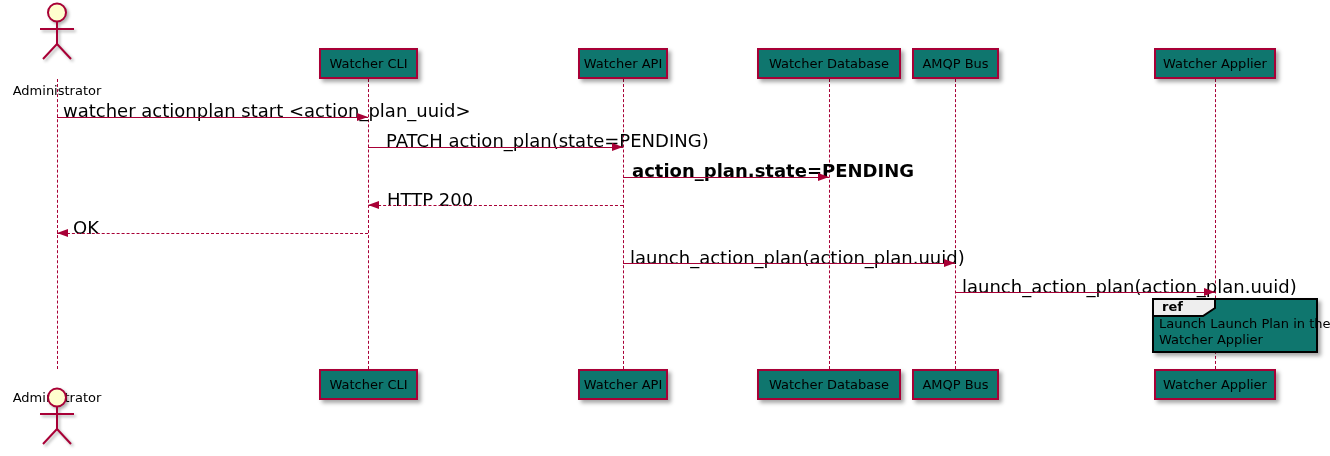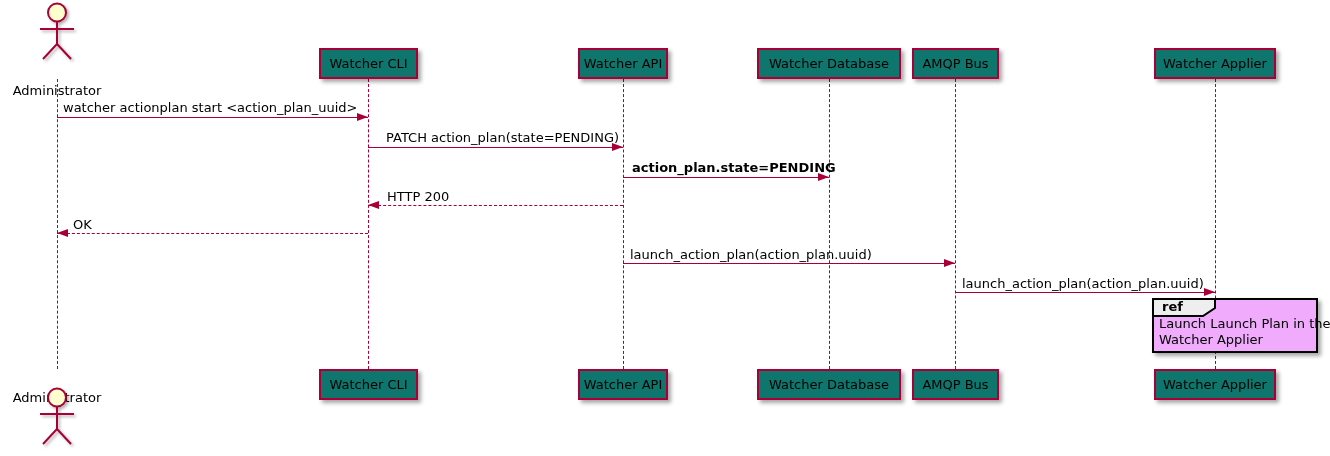--- a/index.html
+++ b/index.html
@@ -12,38 +12,38 @@
     position:absolute; width:0; top:79px; height:290px;
     border-left:1px dashed #A80036; z-index:1;
   }
   .participant {
     position:absolute; height:31px; box-sizing:border-box;
     background:#0f766e; border:2px solid #A80036;
     box-shadow:3px 3px 4px rgba(0,0,0,0.35);
     display:flex; align-items:center; justify-content:center;
     font-size:13px; white-space:nowrap; z-index:3;
   }
-  .msg-label { position:absolute; font-size:13px; white-space:nowrap; z-index:2; }
+  .msg-label { position:absolute; font-size:18px; white-space:nowrap; z-index:2; }
   .msg-line  { position:absolute; height:0; border-top:1.5px solid #A80036; z-index:2; }
   .msg-line.dashed { border-top:1.2px dashed #A80036; }
   .arrow-right {
     position:absolute; width:0; height:0; z-index:2;
     border-left:11px solid #A80036;
     border-top:4.5px solid transparent; border-bottom:4.5px solid transparent;
   }
   .arrow-left {
     position:absolute; width:0; height:0; z-index:2;
     border-right:11px solid #A80036;
     border-top:4.5px solid transparent; border-bottom:4.5px solid transparent;
   }
   .actor-label { position:absolute; width:100px; text-align:center; font-size:13px; z-index:3;margin-top:20px; }
   .actor-svg { position:absolute; filter:drop-shadow(2.5px 2.5px 1.5px rgba(0,0,0,0.3)); z-index:3; }
   .ref-box {
     position:absolute; left:1152px; top:298px; width:166px; height:55px;
-    box-sizing:border-box; background:#f0abfc; border:2px solid #000;
+    box-sizing:border-box; background:#0f766e; border:2px solid #000;
     box-shadow:3px 3px 4px rgba(0,0,0,0.35); z-index:4;
   }
   .ref-tab { position:absolute; left:-2px; top:-2px; z-index:5; }
   .ref-tab-label {
     position:absolute; left:8px; top:-1px; font-weight:bold; font-size:13px; z-index:6;
   }
   .ref-text { position:absolute; left:5px; top:16px; line-height:16px; font-size:13px; white-space:nowrap; }
 </style>
 </head>
 <body>

